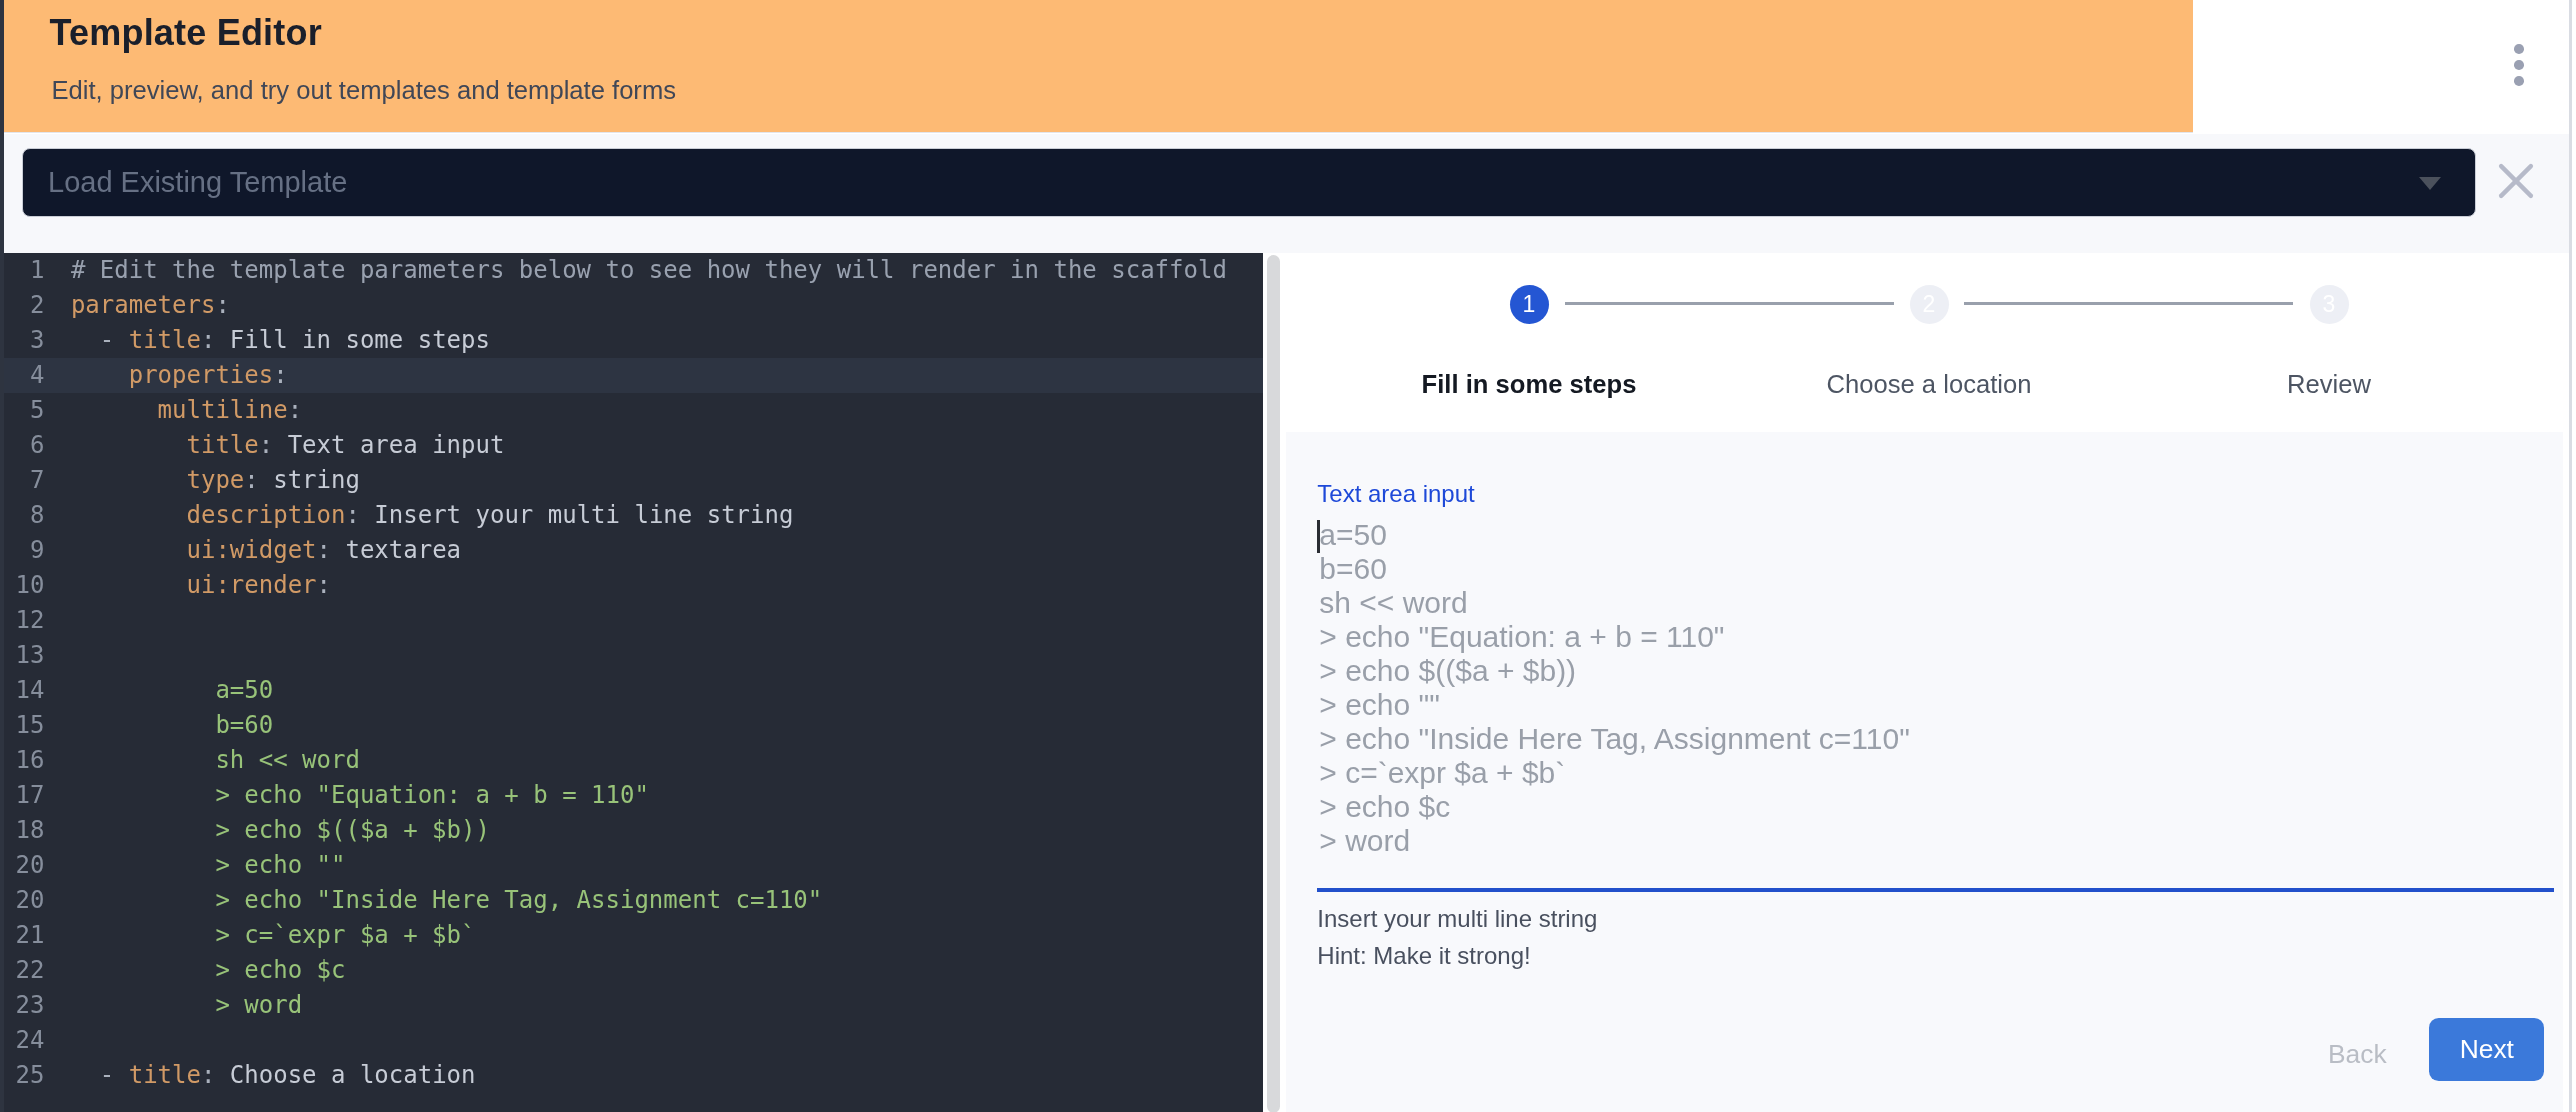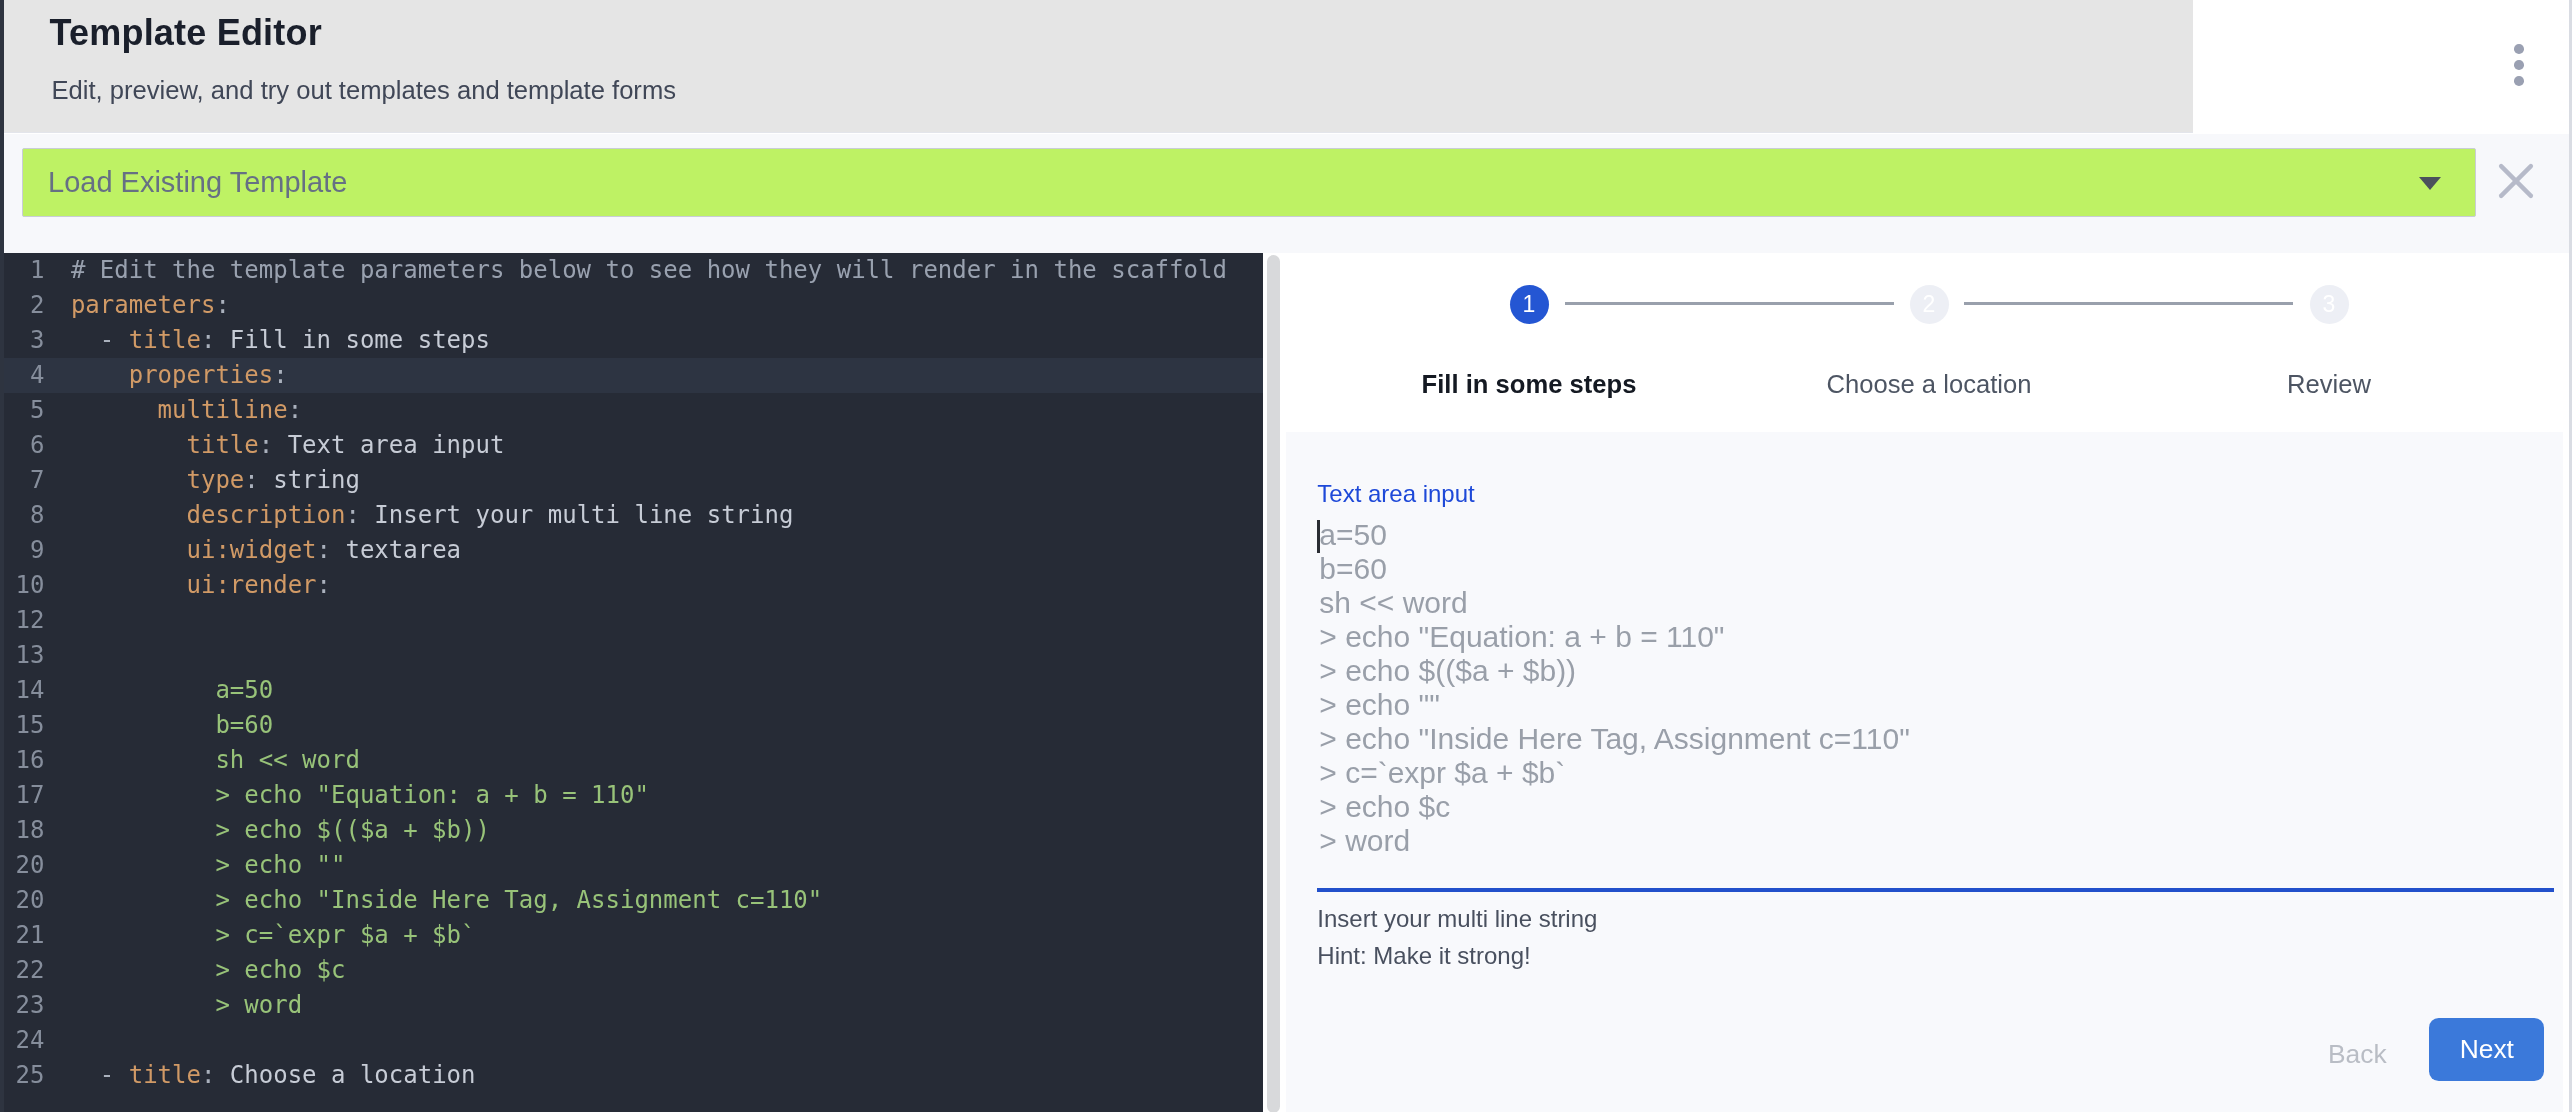--- a/index.html
+++ b/index.html
@@ -5,31 +5,31 @@
   html,body{margin:0;padding:0;background:#ffffff;}
   .app{
     position:relative;width:2576px;height:1113px;overflow:hidden;
     background:#ffffff;font-family:"Liberation Sans",sans-serif;
   }
   
   .left-edge{position:absolute;left:0;top:0;width:3.5px;height:1113px;background:#2e3440;}
   .right-edge{position:absolute;left:2569px;top:0;width:2.6px;height:1113px;background:#d9dce3;}
 
   
-  .header{position:absolute;left:3.5px;top:0;width:2189px;height:132px;background:#e5e5e5;border-bottom:1.8px solid #e3e5eb;}
+  .header{position:absolute;left:3.5px;top:0;width:2189px;height:132px;background:#fdba74;border-bottom:1.8px solid #e3e5eb;}
   .page-title{position:absolute;left:46px;top:12.3px;font-size:36px;font-weight:bold;color:#1a1f2b;letter-spacing:0.2px;}
   .page-subtitle{position:absolute;left:48px;top:76px;font-size:25.6px;color:#404757;}
   .kebab{position:absolute;left:2502px;top:39px;width:26.4px;height:55px;cursor:pointer;}
   .kebab i{position:absolute;left:8.8px;width:9.7px;height:9.7px;border-radius:50%;background:#9aa0b2;}
   .kebab i:nth-child(1){top:5.3px}.kebab i:nth-child(2){top:21px}.kebab i:nth-child(3){top:37px}
 
   
   .loader-row{position:absolute;left:3.5px;top:134px;width:2565px;height:119px;background:#f7f8fb;}
-  .select-box{position:absolute;left:18.5px;top:14px;width:2452px;height:67px;background:#bef264;
-    border:1.8px solid #c9cdd6;border-radius:2px;display:flex;align-items:center;cursor:pointer;}
+  .select-box{position:absolute;left:18.5px;top:14px;width:2452px;height:67px;background:#0f172a;
+    border:1.8px solid #c9cdd6;border-radius:8px;display:flex;align-items:center;cursor:pointer;}
   .select-text{margin-left:25px;font-size:29px;color:#667084;}
   .select-caret{position:absolute;right:34px;top:28px;width:0;height:0;
     border-left:11.5px solid transparent;border-right:11.5px solid transparent;border-top:13.2px solid #4b515c;}
   .clear-x{position:absolute;left:2491px;top:26.4px;width:42px;height:42px;cursor:pointer;}
 
   
   .editor{position:absolute;left:3.5px;top:253px;width:1259px;height:860px;background:#262b36;overflow:hidden;
     font-family:"DejaVu Sans Mono",monospace;font-size:24px;}
   .code-line{display:flex;height:35px;line-height:35px;}
   .code-line.hl{background:#2d3442;}

